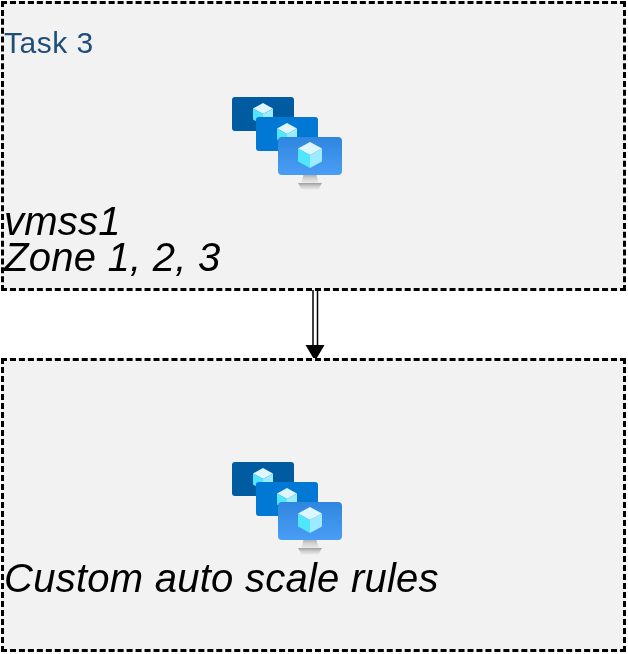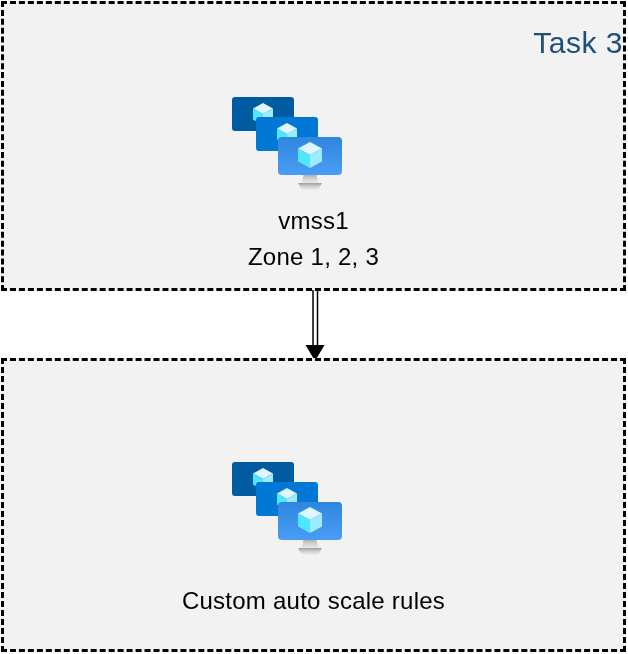--- a/index.html
+++ b/index.html
@@ -20,21 +20,21 @@
     border: 3px dashed #000000;
     box-sizing: border-box;
   }
   .node-task3 { top: 1px;   height: 290px; }
   .node-task4 { top: 358px; height: 294px; }
 
   .node-title {
     position: absolute;
     margin: 0;
     width: 100%;
-    text-align: right;
+    text-align: left;
     font-size: 30px;
     font-weight: 400;
     color: #1f4e79;
     letter-spacing: 0.5px;
   }
   .node-task3 .node-title { top: 22px; }
   .node-task4 .node-title { top: 27px; }
 
   .node-icon {
     position: absolute;
@@ -42,28 +42,29 @@
     width: 110px;
     height: 93px;
   }
   .node-task3 .node-icon { top: 93px; }
   .node-task4 .node-icon { top: 101px; }
   .node-icon svg { display: block; width: 110px; height: 93px; }
 
   .node-labels {
     position: absolute;
     width: 100%;
-    text-align: center;
-    font-size: 24px;
+    text-align: left;
+    font-size: 40px;
     line-height: 36px;
     color: #000000;
     letter-spacing: 0.25px;
+    font-style: italic;
   }
   .node-task3 .node-labels { top: 199px; }
-  .node-task4 .node-labels { top: 222px; }
+  .node-task4 .node-labels { top: 199px; }
 
   .connector {
     position: absolute;
     left: 303px;
     top: 290px;
     width: 24px;
     height: 72px;
   }
 
   .defs-holder { position: absolute; width: 0; height: 0; overflow: hidden; }

